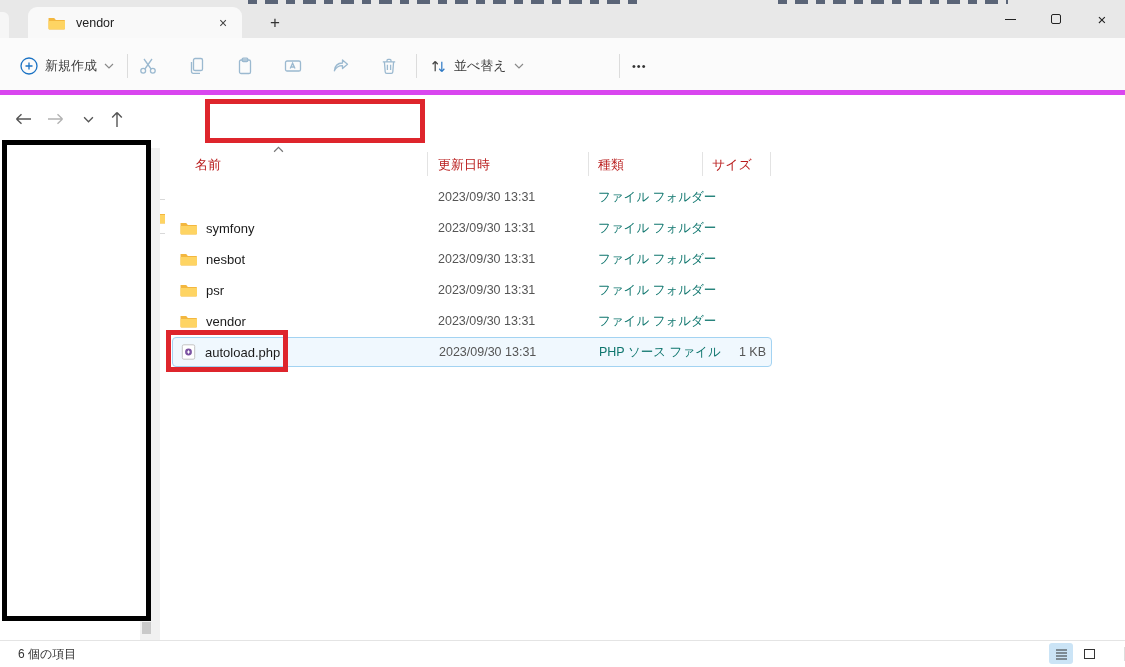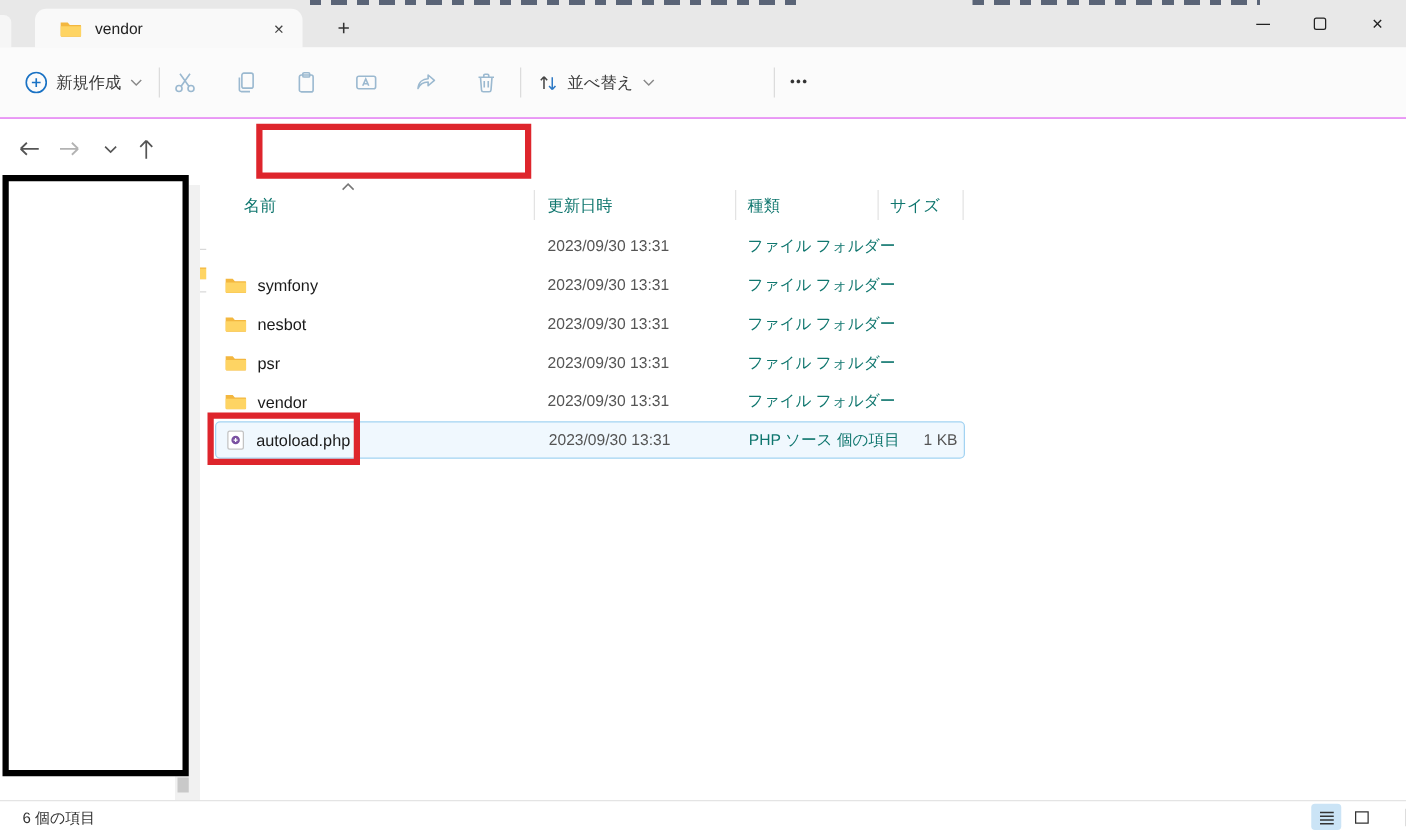--- a/index.html
+++ b/index.html
@@ -19,21 +19,21 @@
   .tab-title { font-size:12.5px; color:#222; margin-left:11px; flex:1; }
   .tab-close { width:18px; height:18px; display:flex; align-items:center; justify-content:center; font-size:14px; color:#444; border-radius:4px; cursor:default; }
   .newtab { position:absolute; left:262px; top:10px; width:26px; height:26px; display:flex; align-items:center; justify-content:center; font-size:17px; color:#333; }
   .wincontrols { position:absolute; right:0; top:0; height:38px; display:flex; }
   .wbtn { width:46px; height:38px; display:flex; align-items:center; justify-content:center; }
   .min-glyph { width:11px; height:1px; background:#222; }
   .max-glyph { width:10px; height:10px; border:1px solid #222; border-radius:2px; }
   .close-glyph { font-size:15px; color:#222; line-height:1; }
 
   
-  .cmdbar { position:absolute; top:38px; left:0; width:100%; height:57px; background:#fbfbfb; border-bottom:1px solid #d946ef; }
+  .cmdbar { position:absolute; top:38px; left:0; width:100%; height:57px; background:#fbfbfb; border-bottom:5px solid #d946ef; }
   .cmd-item { position:absolute; top:0; height:56px; display:flex; align-items:center; gap:7px; }
   .cmd-label { font-size:13px; color:#3b3b3b; }
   .cmd-divider { position:absolute; top:16px; width:1px; height:24px; background:#dcdcdc; }
   .icon-btn { position:absolute; top:14px; width:38px; height:28px; display:flex; align-items:center; justify-content:center; }
   .newcircle { width:18px; height:18px; }
 
   
   .addressrow { position:absolute; top:95px; left:0; width:100%; height:53px; background:#fff; }
   .navbtn { position:absolute; top:10px; width:30px; height:28px; display:flex; align-items:center; justify-content:center; }
   .addressbox { position:absolute; left:140px; top:104px; width:758px; height:35px; border:1px solid #d9d9d9; border-radius:4px; background:#fff; display:flex; align-items:center; padding:0 6px 0 10px; }
@@ -42,21 +42,21 @@
   .crumb-sep { font-size:13px; color:#666; padding:0 3px; }
   .addr-right { display:flex; align-items:center; gap:14px; padding-right:8px; }
   .searchbox { position:absolute; left:911px; top:104px; width:202px; height:35px; border:1px solid #d9d9d9; border-radius:4px; background:#fff; display:flex; align-items:center; }
   .searchbox input { flex:1; border:none; outline:none; font-size:13px; color:#333; padding:0 4px 0 12px; background:transparent; font-family:inherit; }
   .searchbox input::placeholder { color:#777; }
   .search-icon { padding-right:12px; display:flex; }
 
   
   .listarea { position:absolute; left:165px; top:148px; right:0; bottom:27px; background:#fff; }
   .colheader { position:absolute; top:0; left:0; right:0; height:32px; }
-  .colname { position:absolute; top:8px; font-size:13px; color:#0f766e; }
+  .colname { position:absolute; top:8px; font-size:13px; color:#b91c1c; }
   .col-divider { position:absolute; top:4px; width:1px; height:24px; background:#e3e3e3; }
   .sort-caret { position:absolute; top:-2px; }
   .frow { position:absolute; left:7px; width:600px; height:30px; display:flex; align-items:center; border-radius:4px; }
   .frow.selected { background:#f0f8fe; border:1px solid #a3d3f2; }
   .fcell-name { display:flex; align-items:center; gap:9px; padding-left:8px; width:266px; }
   .fname { font-size:13px; color:#1b1b1b; }
   .fdate { position:absolute; left:266px; font-size:12.5px; color:#555; }
   .ftype { position:absolute; left:426px; font-size:12.5px; color:#0f766e; }
   .fsize { position:absolute; left:528px; width:65px; text-align:right; font-size:12.5px; color:#555; }
 
@@ -315,21 +315,21 @@
     <div class="frow selected" style="top:189px;">
       <div class="fcell-name">
         <svg width="15" height="16" viewBox="0 0 14 16">
           <rect x="0.8" y="0.8" width="12.4" height="14.4" rx="1.5" fill="#fff" stroke="#c3c3c3" stroke-width="1"></rect>
           <circle cx="7" cy="8" r="3.4" fill="#7a51a1"></circle>
           <path d="M5.4 8 h3.2 M7 6.4 v3.2" stroke="#fff" stroke-width="1"></path>
         </svg>
         <span class="fname">autoload.php</span>
       </div>
       <span class="fdate">2023/09/30 13:31</span>
-      <span class="ftype">PHP ソース 個の項目</span>
+      <span class="ftype">PHP ソース ファイル</span>
       <span class="fsize">1 KB</span>
     </div>
   </div>
 
   <div class="statusbar">
     <span class="status-text">6 個の項目</span>
     <div class="status-div"></div>
     <div class="viewtoggles">
       <div class="vt active">
         <svg width="13" height="12" viewBox="0 0 13 12" fill="none" stroke="#333" stroke-width="1.5">

